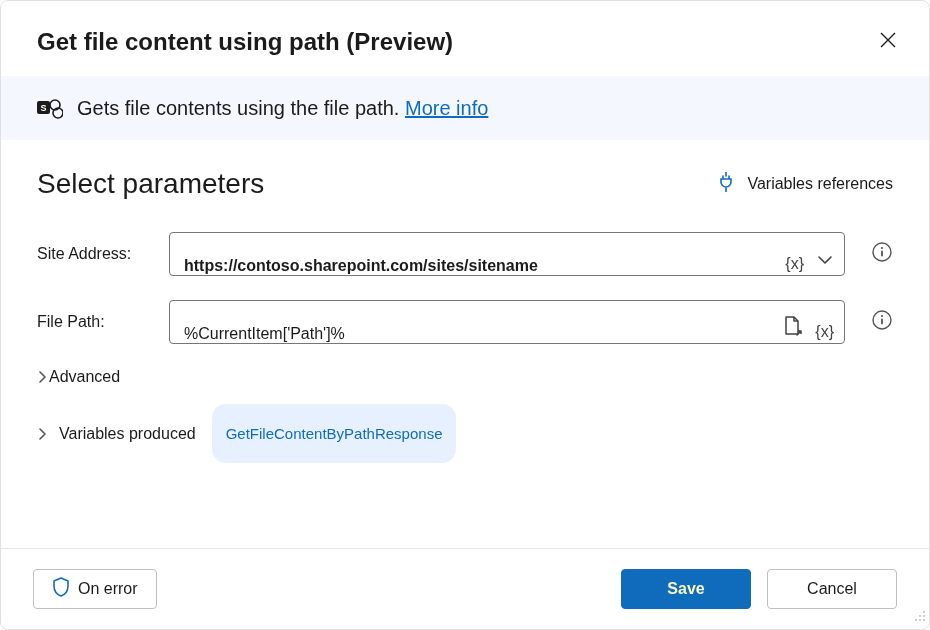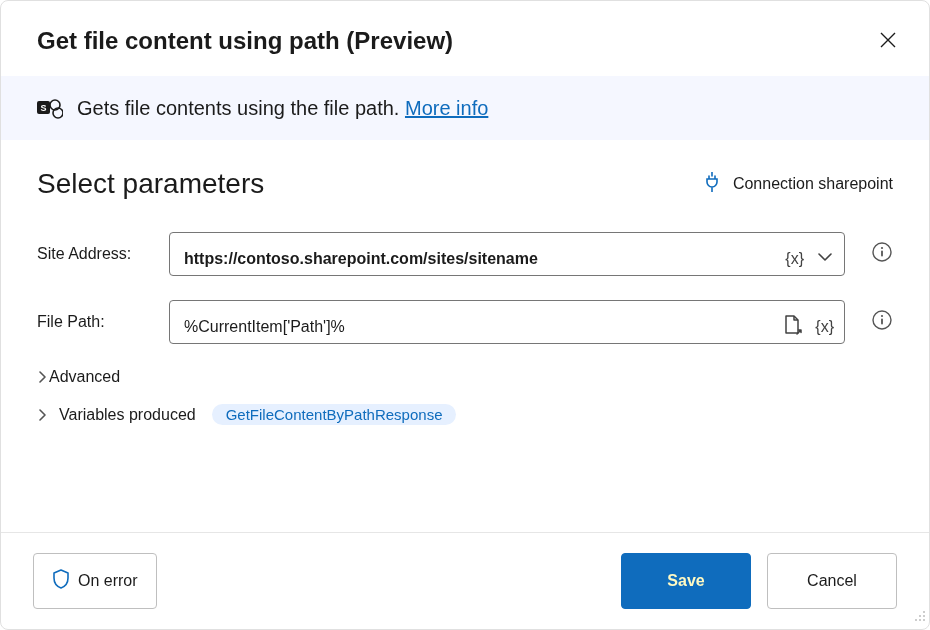--- a/index.html
+++ b/index.html
@@ -15,21 +15,21 @@
       height: 630px;
       border: 1px solid #e0e0e0;
       border-radius: 8px;
       display: flex;
       flex-direction: column;
       position: relative;
       background: #fff;
     }
     .header {
       display: flex;
-      align-items: flex-start;
+      align-items: center;
       justify-content: space-between;
       padding: 26px 28px 20px 36px;
     }
     .header-title {
       font-size: 24px;
       font-weight: 600;
       color: #1b1b1b;
     }
     .close-btn {
       background: none;
@@ -96,21 +96,21 @@
     }
     .field-label {
       width: 106px;
       font-size: 16px;
       color: #1b1b1b;
       flex-shrink: 0;
     }
     .field-input-wrap {
       flex: 1;
       display: flex;
-      align-items: center;
+      align-items: flex-end;
       border: 1px solid #767676;
       border-radius: 4px;
       height: 44px;
       padding: 9px 8px 0 14px;
       gap: 8px;
     }
     .field-input {
       flex: 1;
       border: none;
       outline: none;
@@ -151,39 +151,39 @@
       align-items: center;
       gap: 10px;
       cursor: pointer;
       font-size: 16px;
       color: #1b1b1b;
       margin-top: 16px;
     }
     .var-badge {
       background: #e6f0ff;
       color: #0f6cbd;
-      padding: 2px 14px;
+      padding: 21px 14px;
       border-radius: 14px;
       font-size: 15px;
       margin-left: 6px;
     }
     .footer {
       border-top: 1px solid #e6e6e6;
       padding: 20px 32px;
       display: flex;
       align-items: center;
       justify-content: space-between;
       gap: 12px;
     }
     .footer-right {
       display: flex;
       gap: 16px;
     }
     .btn {
-      height: 56px;
+      height: 40px;
       border-radius: 4px;
       font-size: 16px;
       font-family: inherit;
       cursor: pointer;
       display: inline-flex;
       align-items: center;
       justify-content: center;
       gap: 8px;
       padding: 0 22px;
     }
@@ -248,21 +248,21 @@
   <div class="body">
 
     <div class="params-header">
       <div class="params-title">Select parameters</div>
       <div class="conn-ref">
         <span class="plug-icon">
           <svg width="18" height="20" viewBox="0 0 18 20">
             <path d="M9 0 V4 M6 4 V7 M12 4 V7 M4 7 H14 V10 A5 5 0 0 1 9 15 A5 5 0 0 1 4 10 V7 Z M9 15 V20" stroke="currentColor" stroke-width="1.6" fill="none" stroke-linecap="round"></path>
           </svg>
         </span>
-        <span>Connection sharepoint</span>
+        <span>Variables references</span>
       </div>
     </div>
 
     <div class="field-row">
       <div class="field-label">Site Address:</div>
       <div class="field-input-wrap">
         <input class="field-input bold" value="https://contoso.sharepoint.com/sites/sitename" style="">
         <span class="input-action-icon">
           <span class="var-token">{x}</span>
         </span>

